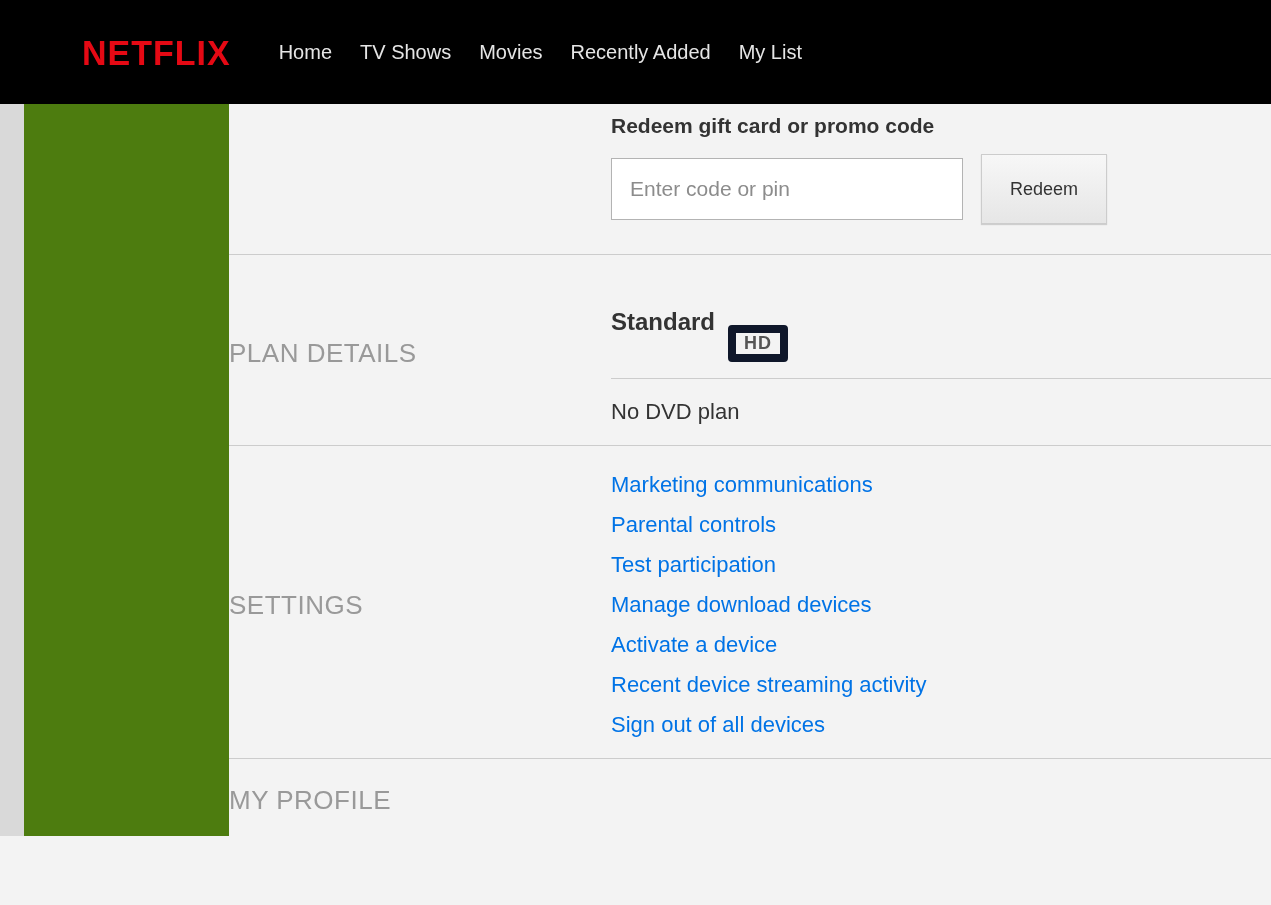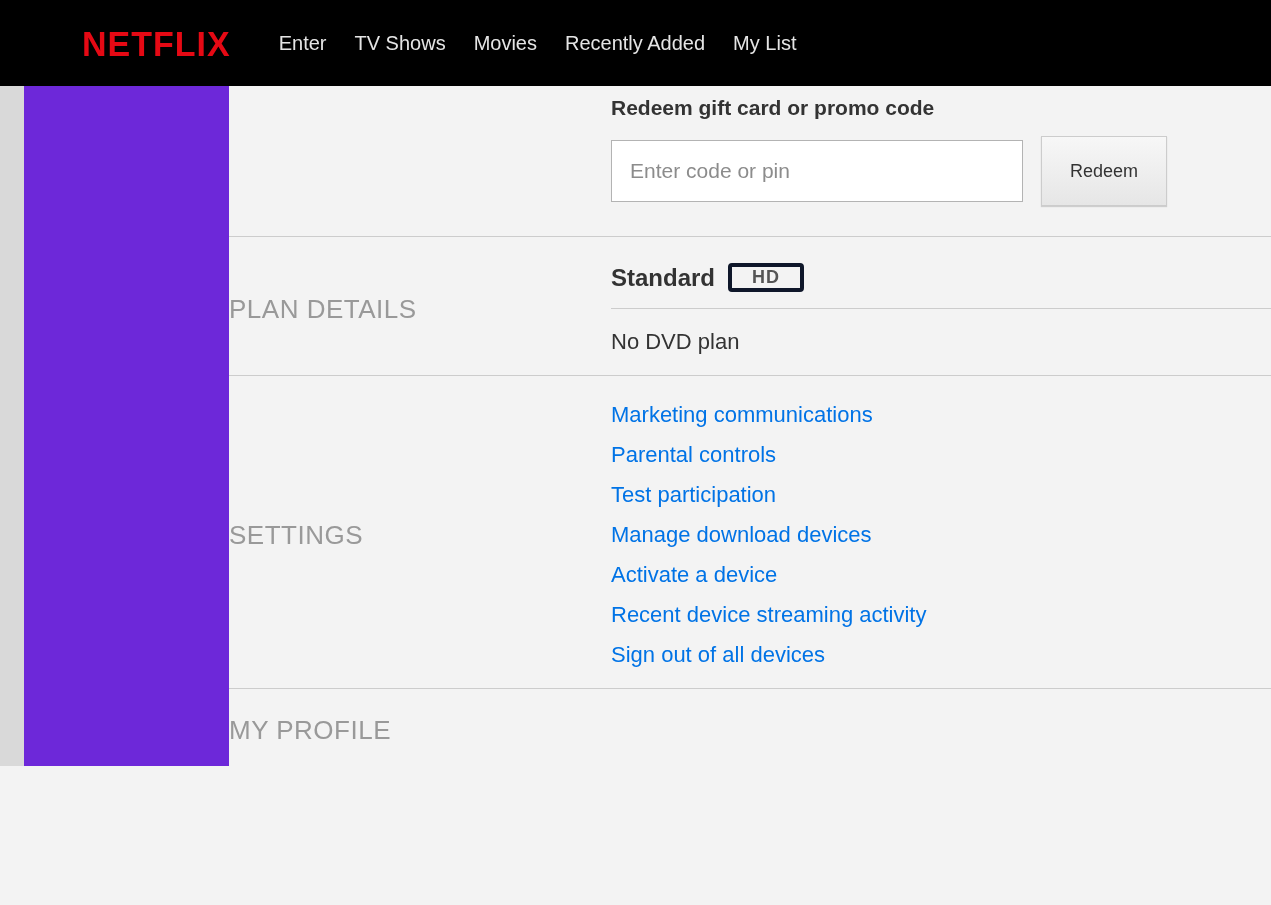--- a/index.html
+++ b/index.html
@@ -8,21 +8,21 @@
       box-sizing: border-box;
     }
     body {
       font-family: -apple-system, BlinkMacSystemFont, 'Segoe UI', Helvetica, Arial, sans-serif;
       background: #f3f3f3;
       width: 1271px;
       overflow-x: hidden;
     }
     .header {
       background: #000;
-      height: 86px;
+      height: 104px;
       display: flex;
       align-items: center;
       padding: 0 5px 0 82px;
     }
     .logo {
       color: #e50914;
       font-size: 34px;
       font-weight: 800;
       letter-spacing: 1px;
       font-family: Arial, sans-serif;
@@ -33,21 +33,21 @@
       display: flex;
       gap: 28px;
     }
     .nav a {
       color: #e5e5e5;
       font-size: 20px;
       text-decoration: none;
       font-weight: 500;
     }
     .content-outer {
-      background: #6d28d9;
+      background: #4d7c0f;
       position: relative;
     }
     .left-band {
       position: absolute;
       left: 0;
       top: 0;
       bottom: 0;
       width: 24px;
       background: #d9d9d9;
     }
@@ -65,21 +65,21 @@
       font-weight: 700;
       color: #333;
       margin-bottom: 16px;
     }
     .redeem-row {
       display: flex;
       gap: 18px;
       align-items: center;
     }
     .code-input {
-      width: 412px;
+      width: 352px;
       height: 62px;
       border: 1px solid #b3b3b3;
       background: #fff;
       padding: 0 18px;
       font-size: 21px;
       color: #333;
     }
     .code-input::placeholder {
       color: #8c8c8c;
     }
@@ -120,27 +120,28 @@
       align-items: center;
       gap: 13px;
       padding-bottom: 16px;
     }
     .plan-name {
       font-size: 24px;
       font-weight: 700;
       color: #333;
     }
     .hd-badge {
-      border: 4px solid #0f172a;
+      border: 8px solid #0f172a;
       border-radius: 4px;
-      padding: 0px 20px;
+      padding: 0px 8px;
       font-size: 18px;
       font-weight: 700;
       color: #555;
       letter-spacing: 1px;
+      margin-top: 44px;
     }
     .plan-divider {
       border: none;
       border-top: 1px solid #ccc;
       margin-bottom: 20px;
     }
     .no-dvd {
       font-size: 22px;
       color: #333;
     }
@@ -199,21 +200,21 @@
       justify-content: space-between;
       width: 100%;
     }
   </style>
 </head>
 <body>
 
 <div class="header">
   <div class="logo">NETFLIX</div>
   <nav class="nav">
-    <a href="#">Enter</a>
+    <a href="#">Home</a>
     <a href="#">TV Shows</a>
     <a href="#">Movies</a>
     <a href="#">Recently Added</a>
     <a href="#">My List</a>
   </nav>
 </div>
 
 <div class="content-outer">
   <div class="left-band"></div>
   <div class="content">

